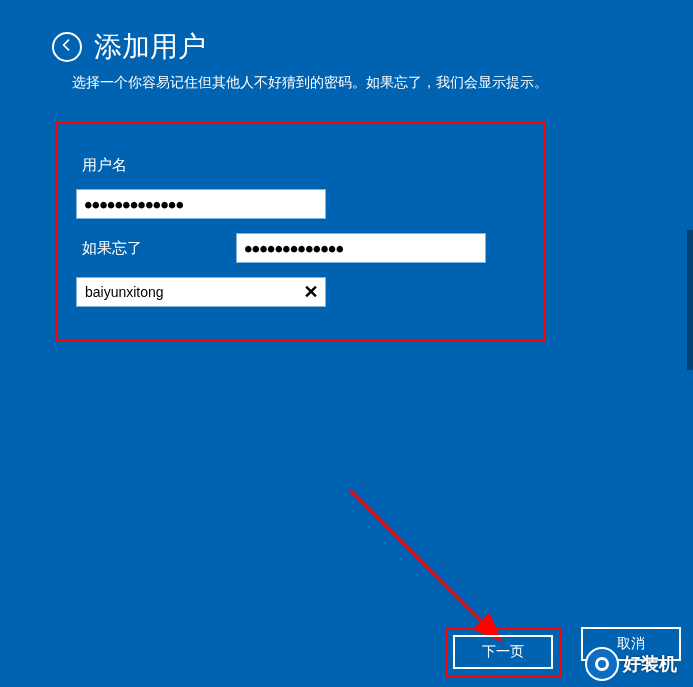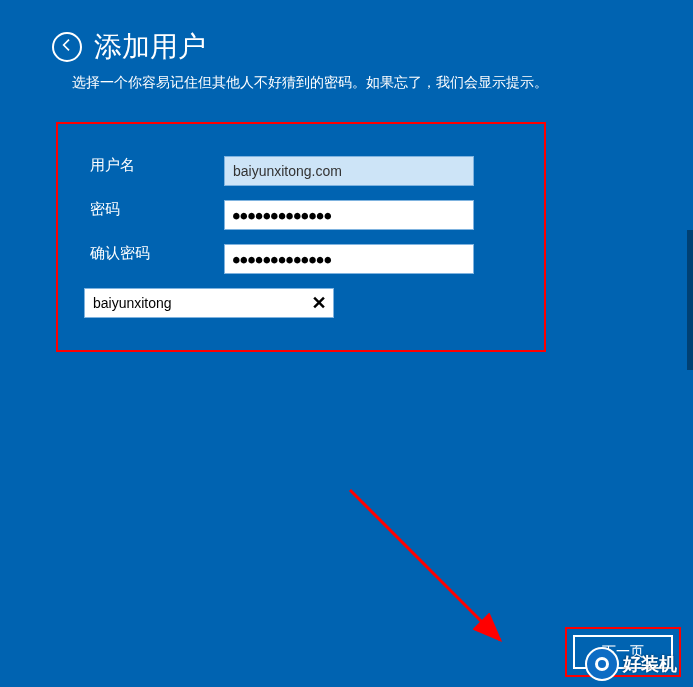--- a/index.html
+++ b/index.html
@@ -46,22 +46,23 @@
       color: #ffffff;
     }
     .form-container {
       margin: 30px 0 0 56px;
       width: 490px;
       border: 2px solid #ff0000;
       padding: 18px 10px 18px 10px;
     }
     .form-row {
       display: flex;
-      align-items: flex-start;
-      margin: 14px 16px;
+      align-items: center;
+      margin: 14px 8px;
+      gap: 20px;
     }
     .form-label {
       width: 140px;
       font-size: 15px;
       color: #ffffff;
       padding-left: 6px;
     }
     .form-input {
       width: 250px;
       height: 30px;
@@ -195,30 +196,28 @@
     </span>
   </div>
   <div class="title">添加用户</div>
 </div>
 <div class="subtitle">选择一个你容易记住但其他人不好猜到的密码。如果忘了，我们会显示提示。</div>
 
 <div class="form-container">
 
   <div class="form-row">
     <div class="form-label">用户名</div>
-    <input class="form-input readonly" type="text" readonly="" value="baiyunxitong.com" style="">
-  </div>
-
-  <div class="form-row">
-    <div class="form-label">密码</div>
+  </div>
+
+  <div class="form-row">
     <input class="form-input password" type="text" value="●●●●●●●●●●●●●" style="">
   </div>
 
   <div class="form-row">
-    <div class="form-label">确认密码</div>
+    <div class="form-label">如果忘了</div>
     <input class="form-input password" type="text" value="●●●●●●●●●●●●●" style="">
   </div>
 
   <div class="form-row">
     <div class="input-wrapper">
       <input class="form-input" type="text" style="padding-right: 30px;" value="baiyunxitong">
       <div class="clear-btn">
         <span>✕</span>
       </div>
     </div>
@@ -232,20 +231,21 @@
       <polygon points="0 0, 10 4, 0 8" fill="#ff0000"></polygon>
     </marker>
   </defs>
   <line x1="10" y1="10" x2="160" y2="160" stroke="#ff0000" stroke-width="3" marker-end="url(#arrowhead)"></line>
 </svg>
 
 <div class="footer-buttons">
   <div class="btn-next-wrapper">
     <button class="btn">下一页</button>
   </div>
+  <button class="btn">取消</button>
 </div>
 
 <div class="right-edge"></div>
 
 <div class="watermark">
   <div class="watermark-logo">
     <div class="watermark-logo-inner"></div>
   </div>
   <div class="watermark-text">好装机</div>
 </div>

